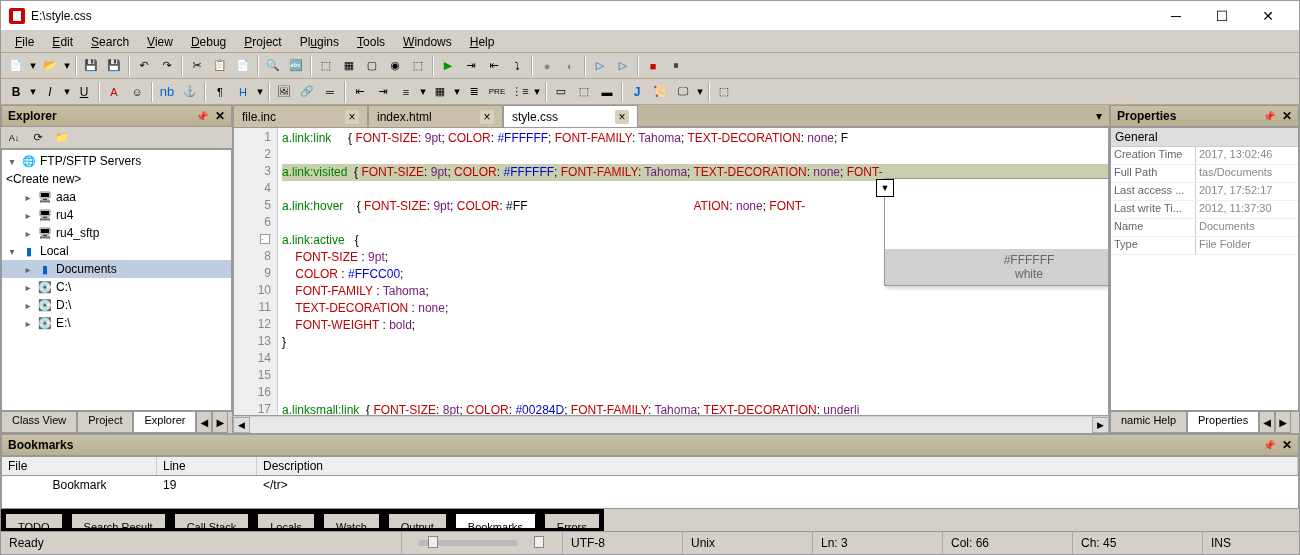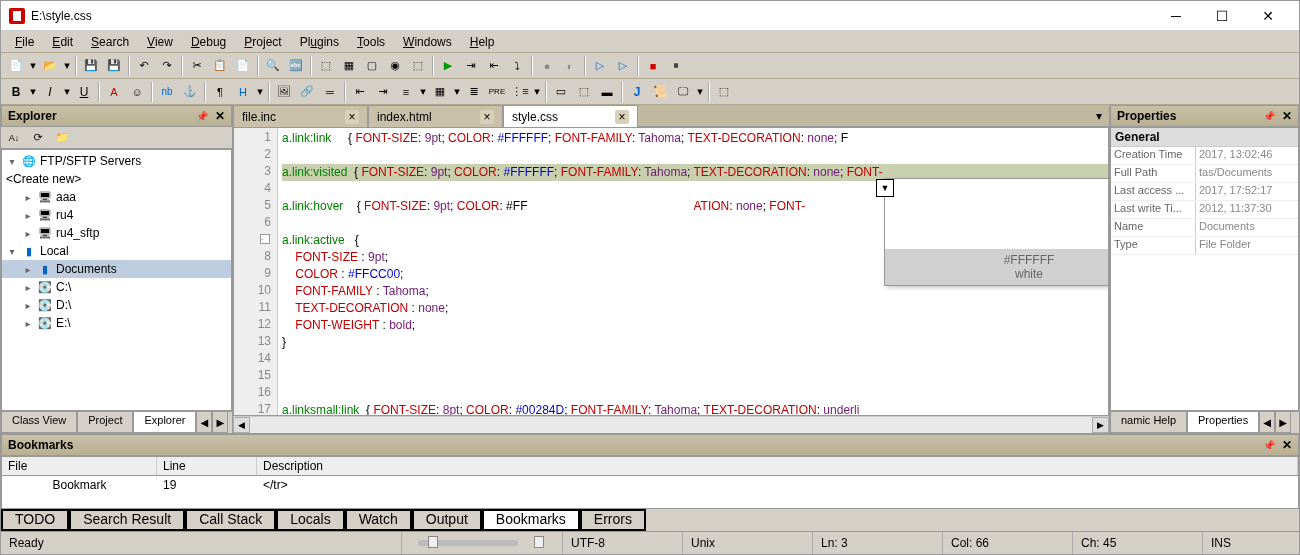--- a/index.html
+++ b/index.html
@@ -47,31 +47,31 @@
 .ln.hl{background:#c8d0b0}
 .kw-sel{color:#008000}.kw-prop{color:#c00000}.kw-val{color:#701a75}.kw-hex{color:#0000d0}
 .tooltip{position:absolute;left:650px;top:50px;width:290px;background:#e8e8e8;border:1px solid #999;box-shadow:2px 2px 4px rgba(0,0,0,0.2)}
 .tooltip .dd{width:18px;height:18px;position:absolute;left:-9px;top:0;background:#fff;border:1px solid #000;display:flex;align-items:center;justify-content:center;font-size:9px}
 .tooltip .swatch{height:70px;background:#fff}
 .tooltip .lbl{text-align:center;padding:4px;background:#d0d0d0;color:#666}
 .scrollbar-h{height:17px;background:#e8e8e8;border-top:1px solid #ccc;display:flex}
 .sb-btn{width:17px;background:#ddd;border:1px solid #aaa;font-size:9px;display:flex;align-items:center;justify-content:center}
 .props{width:190px;border-left:1px solid #999}
 .prop-body{flex:1;background:#fff;border:1px solid #999;overflow:hidden}
-.prop-grp{background:#ddd;padding:2px 4px;font-weight:bold;border-bottom:1px solid #ccc}
+.prop-grp{background:#ddd;padding:2px 4px;font-weight:normal;border-bottom:1px solid #ccc}
 .prop-row{display:flex;height:18px;border-bottom:1px solid #eee}
 .prop-k{width:85px;padding:1px 3px;color:#666;border-right:1px solid #ccc;overflow:hidden;white-space:nowrap;font-size:11px}
 .prop-v{flex:1;padding:1px 3px;color:#888;overflow:hidden;white-space:nowrap;font-size:11px}
 .bookmarks{height:76px;border-top:1px solid #999;display:flex;flex-direction:column}
 .bk-hdr-row{height:20px;display:flex;background:#eee;border:1px solid #999}
 .bk-col{padding:2px 6px;border-right:1px solid #ccc}
 .bk-data{flex:1;background:#fff;border:1px solid #999;border-top:none;display:flex}
 .bk-data div{padding:2px 6px}
 .bottom-tabs{height:22px;display:flex;background:#d4d0c8}
-.btab{padding:0 12px;border:2px solid #000000;font-size:14px;background:#d4d0c8}
+.btab{padding:7px 12px;border:5px solid #000000;font-size:11px;background:#d4d0c8}
 .btab.act{background:#fff}
 .statusbar{height:23px;background:#d4d0c8;border-top:1px solid #999;display:flex;align-items:center}
 .st-cell{padding:0 8px;border-left:1px solid #aaa;height:100%;display:flex;align-items:center}
 .st-slider{width:100px;height:6px;background:#bbb;border-radius:3px;position:relative;margin:0 8px}
 .st-thumb{width:10px;height:12px;background:#eee;border:1px solid #888;position:absolute;top:-4px}
 </style>
 </head>
 <body>
 
 <div class="titlebar">
@@ -146,21 +146,21 @@
       <i>I</i>
     </div>
   <div class="tbtn" style="width:10px">▾</div>
   <div class="tbtn">
       <u>U</u>
     </div>
   <div class="tsep"></div>
   <div class="tbtn" style="color:#c00">A</div>
   <div class="tbtn">☺</div>
   <div class="tsep"></div>
-  <div class="tbtn" style="font-size:10px;color:#06c">nb</div>
+  <div class="tbtn" style="font-size:13px;color:#06c">nb</div>
   <div class="tbtn">⚓</div>
   <div class="tsep"></div>
   <div class="tbtn">¶</div>
   <div class="tbtn" style="color:#06c">H</div>
   <div class="tbtn" style="width:10px">▾</div>
   <div class="tsep"></div>
   <div class="tbtn">🖼</div>
   <div class="tbtn">🔗</div>
   <div class="tbtn">═</div>
   <div class="tsep"></div>

